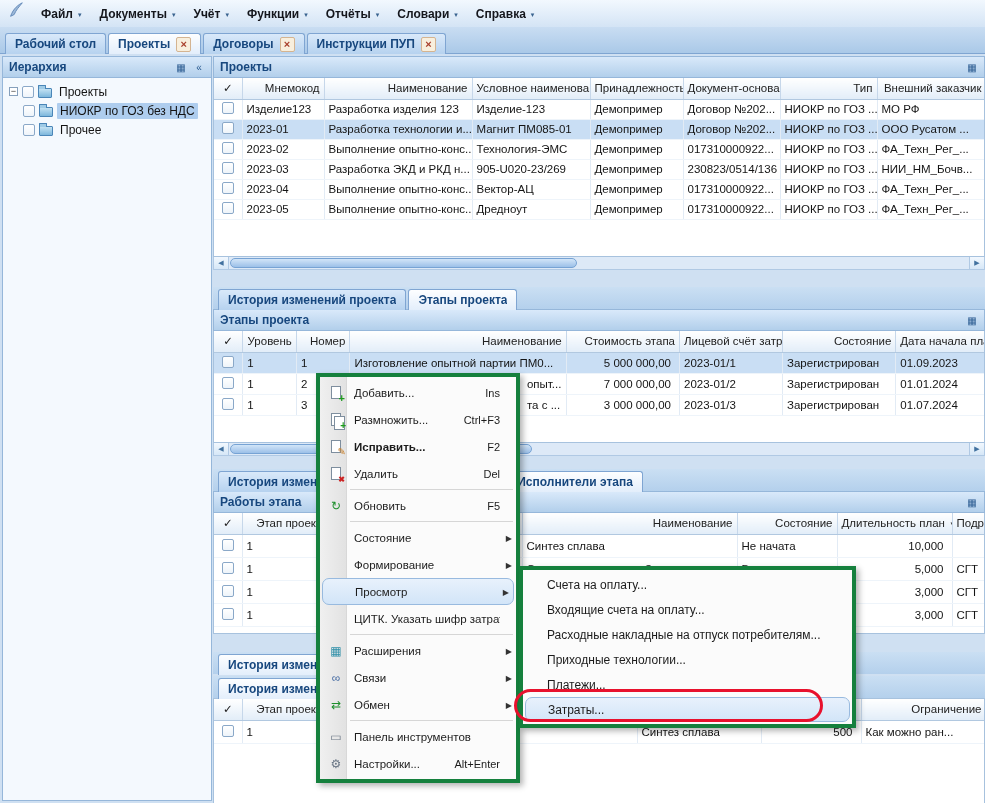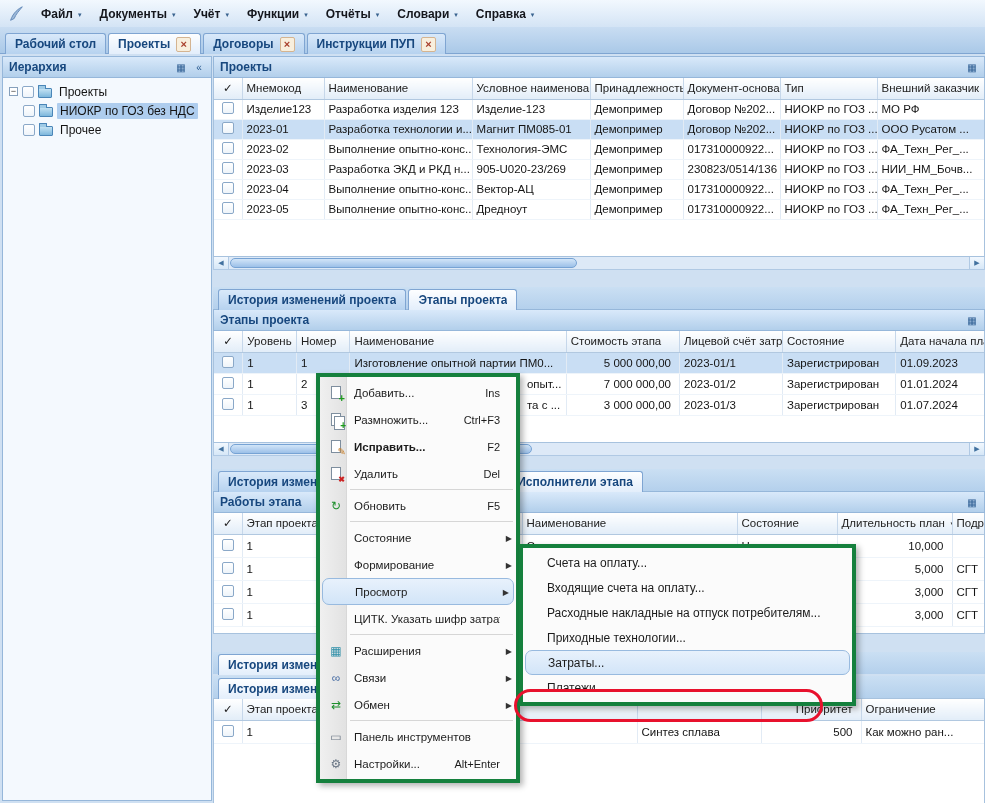--- a/index.html
+++ b/index.html
@@ -2,21 +2,21 @@
 <html><head>
 <meta charset="utf-8">
 <style>
   html,body{margin:0;padding:0}
   body{
     width:985px;height:803px;overflow:hidden;position:relative;
     background:#cfe0f2;font-family:"Liberation Sans",sans-serif;font-size:12px;
     -webkit-font-smoothing:antialiased;
   }
   
-  #menubar{position:absolute;top:0;left:0;right:0;height:27px;display:flex;align-items:center;
+  #menubar{position:absolute;top:0;left:0;right:0;height:27px;display:flex;
     background:linear-gradient(#f2f8fe,#d4e4f5);border-bottom:1px solid #b5cde6;padding:0 6px;gap:2px}
   #logo{width:20px;height:20px;display:flex;align-items:center;justify-content:center;margin-right:4px}
   .mb-item{display:flex;align-items:center;gap:5px;padding:3px 9px;border-radius:2px;cursor:default}
   .mb-lbl{font-weight:bold;color:#14161c;font-size:12px}
   .caret{font-size:7px;color:#39638f;margin-top:2px}
   
   #tabbar{position:absolute;top:27px;left:0;right:0;height:26px;display:flex;align-items:flex-end;
     background:linear-gradient(#c9ddf2,#aac9e8);border-bottom:1px solid #7fa5d2;padding:0 0 0 5px}
   .tab{display:inline-flex;align-items:center;height:20px;padding:0 9px;margin:0 2px -1px 0;
     border:1px solid #7fa5d2;border-bottom:none;border-radius:3px 3px 0 0;
@@ -58,21 +58,21 @@
   .tbl-wrap{background:#fff;border:1px solid #a7c2de;border-top:none;overflow:hidden}
   .proj-wrap{height:178px}.stage-wrap{height:111px}.works-wrap{height:120px}
   .bottom-wrap{height:114px;border-top:1px solid #a7c2de}
   .vspace{width:100%}.s17{height:17px}.s13{height:13px}.s18{height:18px}.s2{height:2px}
   .tabs-row{height:22px;display:flex;align-items:flex-end;padding-left:5px;
     background:linear-gradient(#cadff3,#b4d0ec)}
   
   table.grid{border-collapse:collapse;table-layout:fixed;width:772px}
   .grid th{height:21px;background:linear-gradient(#ffffff,#e2edf8);border-right:1px solid #c6d7ea;
     border-bottom:1px solid #b1c8e0;font-weight:normal;font-size:11.5px;color:#222;
-    text-align:left;padding:0 4px;overflow:hidden;white-space:nowrap;box-sizing:border-box}
+    text-align:right;padding:0 4px;overflow:hidden;white-space:nowrap;box-sizing:border-box}
   .grid td{font-size:11.5px;color:#141414;padding:0 4px;border-right:1px solid #e2ebf5;
     border-bottom:1px solid #eef4fa;overflow:hidden;white-space:pre;box-sizing:border-box}
   .grid th.chk,.grid td.chk{text-align:center;padding:0}
   .grid tr.selected td{background:#c9def4}
   .sort{font-size:8px;color:#333;margin-left:4px}
   .projects td{height:20px}.stages td{height:21px}.works td{height:23px}.bottom td{height:23px}
   .projects th:nth-child(1){width:28px}.projects th:nth-child(2){width:82px}.projects th:nth-child(3){width:148px}
   .projects th:nth-child(4){width:118px}.projects th:nth-child(5){width:93px}.projects th:nth-child(6){width:97px}
   .projects th:nth-child(7){width:97px}.projects th:nth-child(8){width:109px}
   .stages th:nth-child(1){width:28px}.stages th:nth-child(2){width:52px}.stages th:nth-child(3){width:52px}
@@ -104,21 +104,21 @@
     font-size:12px;color:#1c1c1c;box-sizing:border-box;cursor:default}
   #ctx .lbl{font-size:11.5px}
   .mi .ics{width:24px;flex:none;display:flex;align-items:center;justify-content:center;margin-right:6px;position:relative}
   .mi .lbl{flex:1;white-space:nowrap;overflow:hidden}
   .mi .sc{flex:none;margin-left:6px;font-size:11px;color:#1c1c1c;white-space:nowrap}
   .mi .arr{position:absolute;right:4px;top:50%;transform:translateY(-50%);font-size:8px;color:#333}
   .mi.hl{background:linear-gradient(#e8f1fc,#d2e5f8);border:1px solid #98badf;border-radius:7px;margin:0 2px;padding-left:2px}
   .mi.bold .lbl{font-weight:bold}
   .sep{height:5px;position:relative}
   .sep::after{content:"";position:absolute;left:30px;right:3px;top:2px;height:1px;background:#d6d6d6}
-  #sub{left:519px;top:544px;width:337px;z-index:55}
+  #sub{left:519px;top:566px;width:337px;z-index:55}
   #sub .mi{height:25px;padding-left:24px}
   #sub .mi.hl{padding-left:22px}
   
   .ic-glyph{font-size:12px;line-height:1}
   .g-green{color:#1d8f2c}.g-teal{color:#2e8fa8}.g-blue{color:#4a6fa5}.g-gray{color:#6a7685}
   .ic-doc{width:10px;height:13px;background:#fff;border:1px solid #7e8e9e;position:relative;display:inline-block;box-sizing:border-box}
   .ic-add::after{content:"+";position:absolute;right:-5px;bottom:-6px;color:#1d9b1d;font-weight:bold;font-size:11px}
   .ic-dup::before{content:"";position:absolute;left:2px;top:2px;width:9px;height:12px;background:#fff;border:1px solid #7e8e9e}
   .ic-dup::after{content:"+";position:absolute;right:-6px;bottom:-6px;color:#1d9b1d;font-weight:bold;font-size:10px;z-index:2}
   .ic-edit::after{content:"✎";position:absolute;right:-6px;bottom:-5px;font-size:10px;color:#c77f2a}
@@ -576,20 +576,20 @@
     </div>
     <div class="mi">
       <span class="lbl">Входящие счета на оплату...</span>
     </div>
     <div class="mi">
       <span class="lbl">Расходные накладные на отпуск потребителям...</span>
     </div>
     <div class="mi">
       <span class="lbl">Приходные технологии...</span>
     </div>
+    <div class="mi">
+      <span class="lbl">Платежи...</span>
+    </div>
     <div class="mi hl">
       <span class="lbl">Затраты...</span>
     </div>
-    <div class="mi">
-      <span class="lbl">Платежи...</span>
-    </div>
   </div>
 <div id="ring" style="border-color: rgb(232, 17, 45);"></div>
 
 </body></html>

